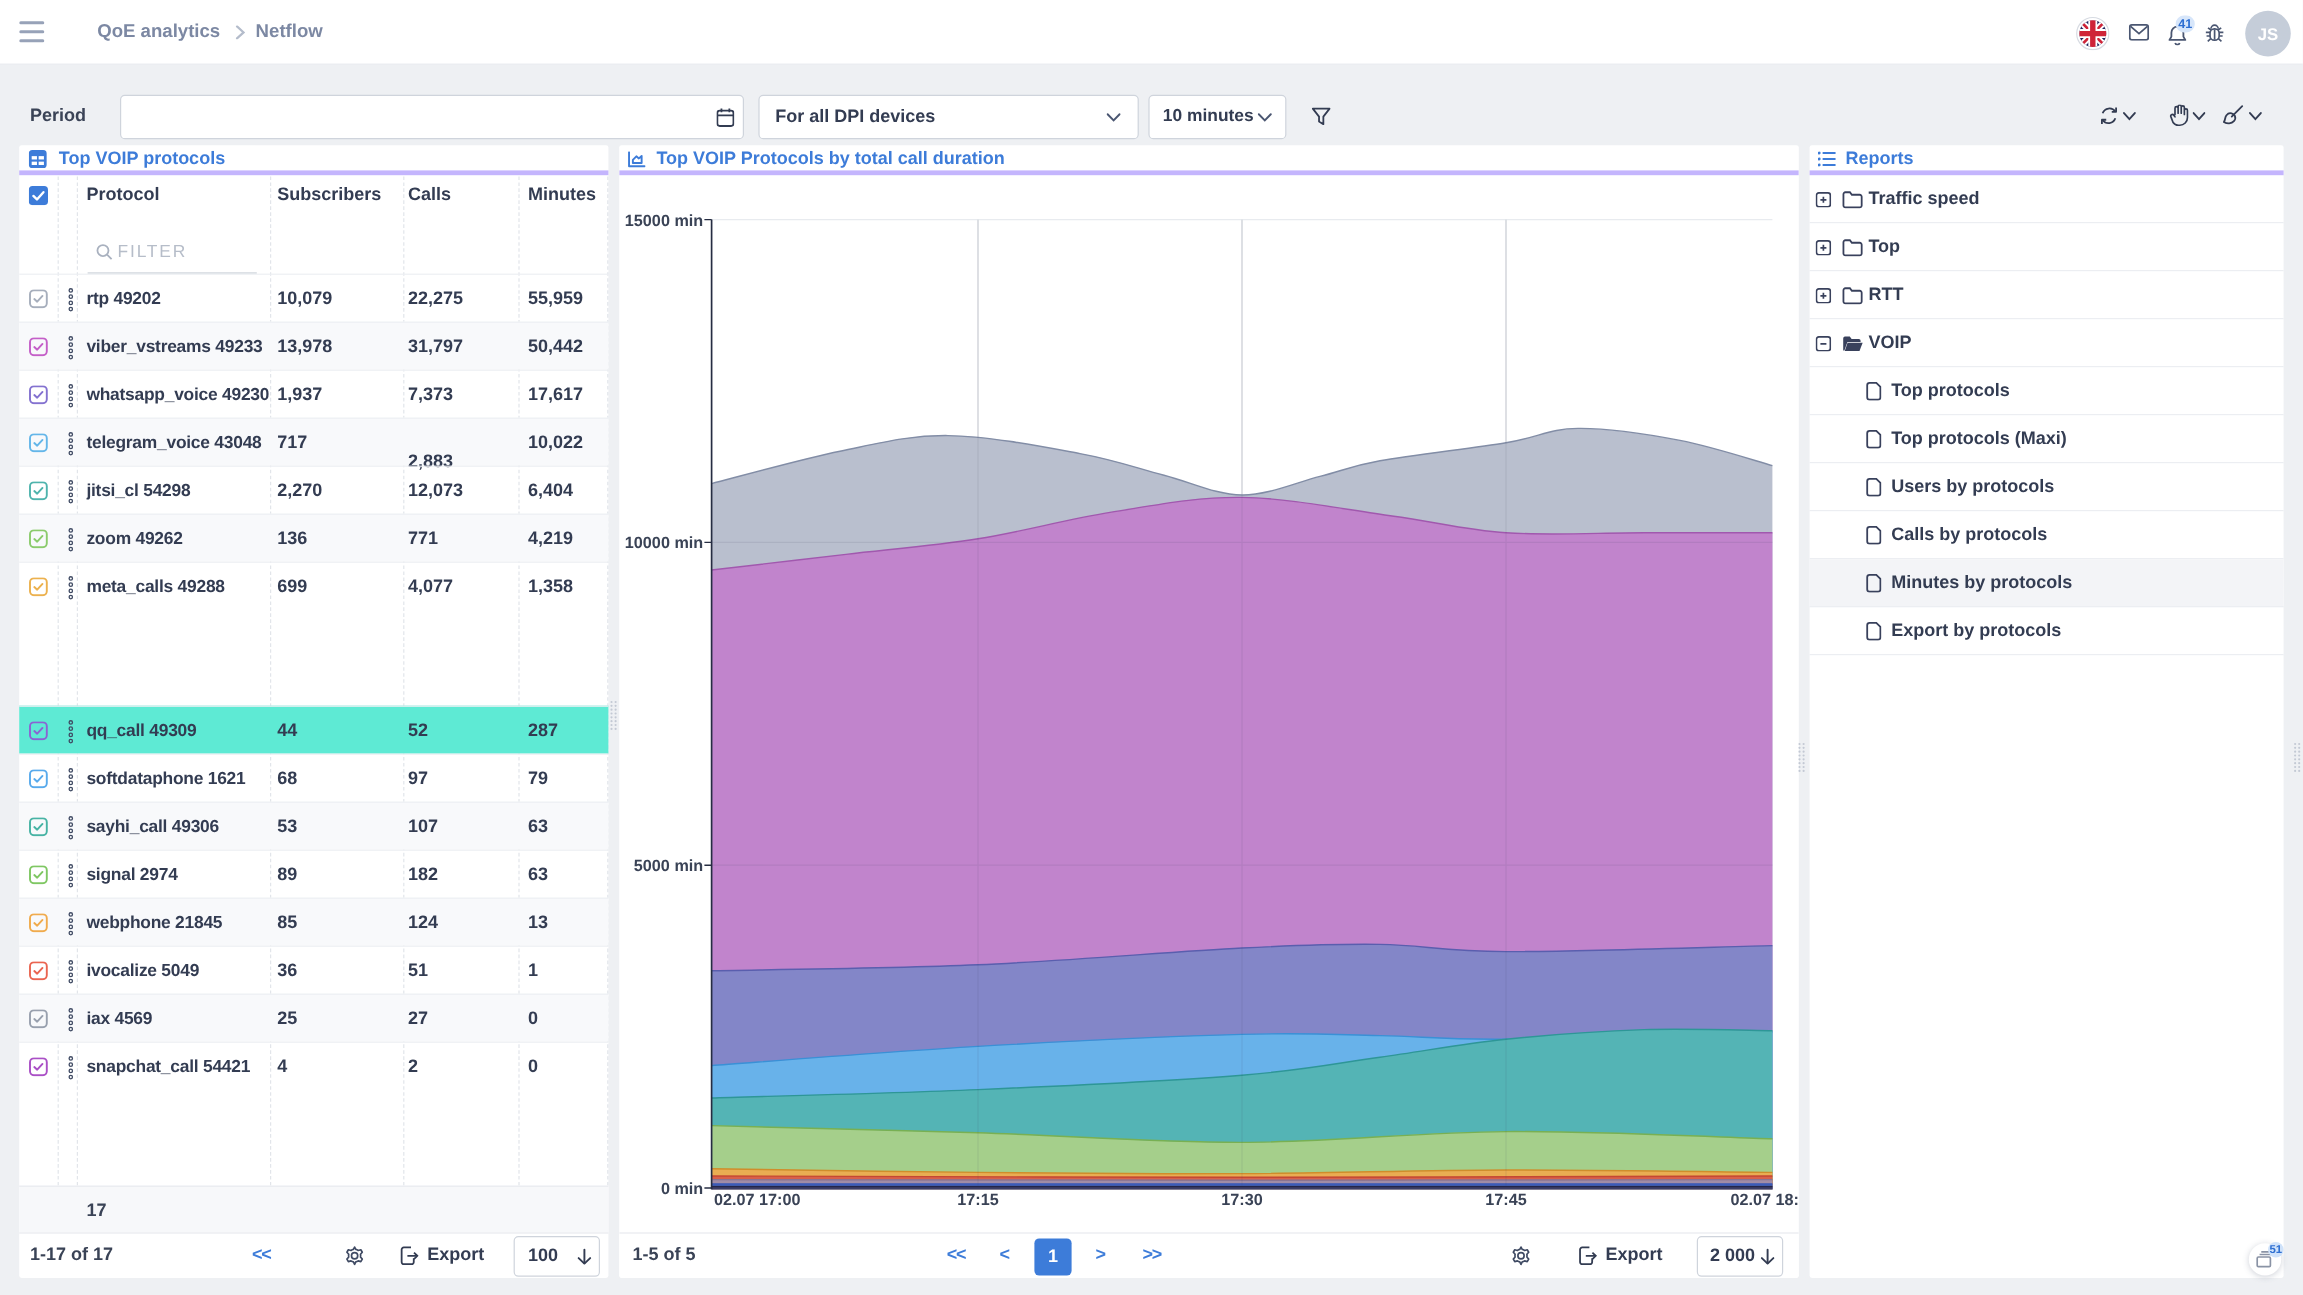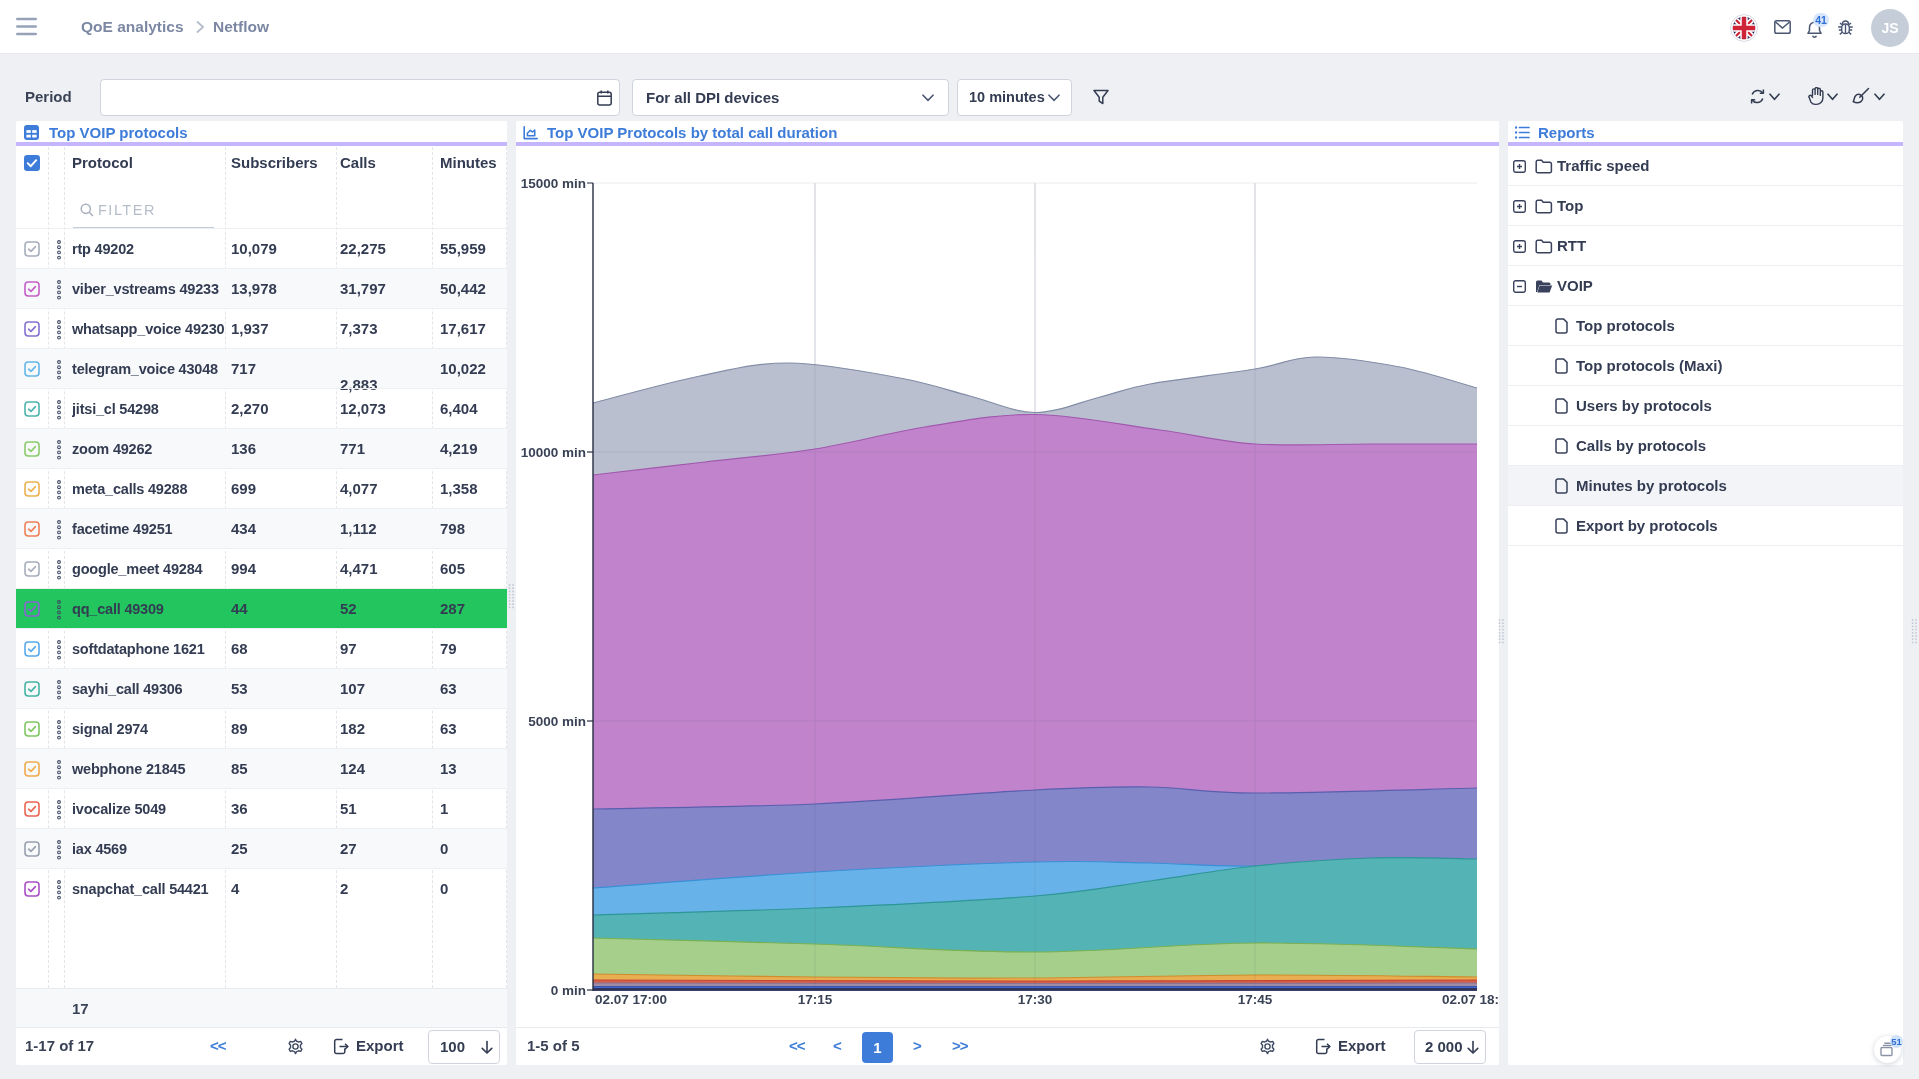--- a/index.html
+++ b/index.html
@@ -255,53 +255,21 @@
         <circle cx="3" cy="3.0" r="1.4" fill="none" stroke="#3f4a63" stroke-width="1.1"></circle>
         <circle cx="3" cy="8.2" r="1.4" fill="none" stroke="#3f4a63" stroke-width="1.1"></circle>
         <circle cx="3" cy="13.4" r="1.4" fill="none" stroke="#3f4a63" stroke-width="1.1"></circle>
         <circle cx="3" cy="18.6" r="1.4" fill="none" stroke="#3f4a63" stroke-width="1.1"></circle>
       </svg>
       <div style="position:absolute;left:56px;top:0;width:152px;height:40px;line-height:40px;overflow:hidden;white-space:nowrap;font-weight:600;font-size:14.5px;letter-spacing:-0.2px;color:#333c52">meta_calls 49288</div>
       <div style="position:absolute;left:215px;top:0;height:40px;line-height:40px;font-weight:600;color:#333c52">699</div>
       <div style="position:absolute;left:324px;top:0;height:40px;line-height:40px;font-weight:600;color:#333c52">4,077</div>
       <div style="position:absolute;left:424px;top:0;height:40px;line-height:40px;font-weight:600;color:#333c52">1,358</div>
     </div>
-<div style="position:absolute;left:0;top:387px;width:491px;height:40px;background:#f8f9fb;border-top:1px solid #edeff3">
-      <svg style="position:absolute;left:8px;top:12px" width="16" height="16" viewBox="0 0 16 16">
-        <rect x="1" y="1" width="14" height="14" rx="3.2" fill="none" stroke="#ee8058" stroke-width="1.6"></rect>
-        <path d="M4.6 8.2 L7 10.4 L11.4 5.6" fill="none" stroke="#ee8058" stroke-width="1.6" stroke-linecap="round" stroke-linejoin="round"></path>
-      </svg>
-      <svg style="position:absolute;left:40px;top:10px" width="6" height="21" viewBox="0 0 6 21">
-        <circle cx="3" cy="3.0" r="1.4" fill="none" stroke="#3f4a63" stroke-width="1.1"></circle>
-        <circle cx="3" cy="8.2" r="1.4" fill="none" stroke="#3f4a63" stroke-width="1.1"></circle>
-        <circle cx="3" cy="13.4" r="1.4" fill="none" stroke="#3f4a63" stroke-width="1.1"></circle>
-        <circle cx="3" cy="18.6" r="1.4" fill="none" stroke="#3f4a63" stroke-width="1.1"></circle>
-      </svg>
-      <div style="position:absolute;left:56px;top:0;width:152px;height:40px;line-height:40px;overflow:hidden;white-space:nowrap;font-weight:600;font-size:14.5px;letter-spacing:-0.2px;color:#333c52">facetime 49251</div>
-      <div style="position:absolute;left:215px;top:0;height:40px;line-height:40px;font-weight:600;color:#333c52">434</div>
-      <div style="position:absolute;left:324px;top:0;height:40px;line-height:40px;font-weight:600;color:#333c52">1,112</div>
-      <div style="position:absolute;left:424px;top:0;height:40px;line-height:40px;font-weight:600;color:#333c52">798</div>
-    </div>
-<div style="position:absolute;left:0;top:427px;width:491px;height:40px;border-top:1px solid #edeff3">
-      <svg style="position:absolute;left:8px;top:12px" width="16" height="16" viewBox="0 0 16 16">
-        <rect x="1" y="1" width="14" height="14" rx="3.2" fill="none" stroke="#a6aebc" stroke-width="1.6"></rect>
-        <path d="M4.6 8.2 L7 10.4 L11.4 5.6" fill="none" stroke="#a6aebc" stroke-width="1.6" stroke-linecap="round" stroke-linejoin="round"></path>
-      </svg>
-      <svg style="position:absolute;left:40px;top:10px" width="6" height="21" viewBox="0 0 6 21">
-        <circle cx="3" cy="3.0" r="1.4" fill="none" stroke="#3f4a63" stroke-width="1.1"></circle>
-        <circle cx="3" cy="8.2" r="1.4" fill="none" stroke="#3f4a63" stroke-width="1.1"></circle>
-        <circle cx="3" cy="13.4" r="1.4" fill="none" stroke="#3f4a63" stroke-width="1.1"></circle>
-        <circle cx="3" cy="18.6" r="1.4" fill="none" stroke="#3f4a63" stroke-width="1.1"></circle>
-      </svg>
-      <div style="position:absolute;left:56px;top:0;width:152px;height:40px;line-height:40px;overflow:hidden;white-space:nowrap;font-weight:600;font-size:14.5px;letter-spacing:-0.2px;color:#333c52">google_meet 49284</div>
-      <div style="position:absolute;left:215px;top:0;height:40px;line-height:40px;font-weight:600;color:#333c52">994</div>
-      <div style="position:absolute;left:324px;top:0;height:40px;line-height:40px;font-weight:600;color:#333c52">4,471</div>
-      <div style="position:absolute;left:424px;top:0;height:40px;line-height:40px;font-weight:600;color:#333c52">605</div>
-    </div>
-<div style="position:absolute;left:0;top:467px;width:491px;height:40px;background:#22c55e;border-top:1px solid #edeff3">
+<div style="position:absolute;left:0;top:467px;width:491px;height:40px;background:#5eead4;border-top:1px solid #edeff3">
       <svg style="position:absolute;left:8px;top:12px" width="16" height="16" viewBox="0 0 16 16">
         <rect x="1" y="1" width="14" height="14" rx="3.2" fill="none" stroke="#8b63d3" stroke-width="1.6"></rect>
         <path d="M4.6 8.2 L7 10.4 L11.4 5.6" fill="none" stroke="#8b63d3" stroke-width="1.6" stroke-linecap="round" stroke-linejoin="round"></path>
       </svg>
       <svg style="position:absolute;left:40px;top:10px" width="6" height="21" viewBox="0 0 6 21">
         <circle cx="3" cy="3.0" r="1.4" fill="none" stroke="#3f4a63" stroke-width="1.1"></circle>
         <circle cx="3" cy="8.2" r="1.4" fill="none" stroke="#3f4a63" stroke-width="1.1"></circle>
         <circle cx="3" cy="13.4" r="1.4" fill="none" stroke="#3f4a63" stroke-width="1.1"></circle>
         <circle cx="3" cy="18.6" r="1.4" fill="none" stroke="#3f4a63" stroke-width="1.1"></circle>
       </svg>

